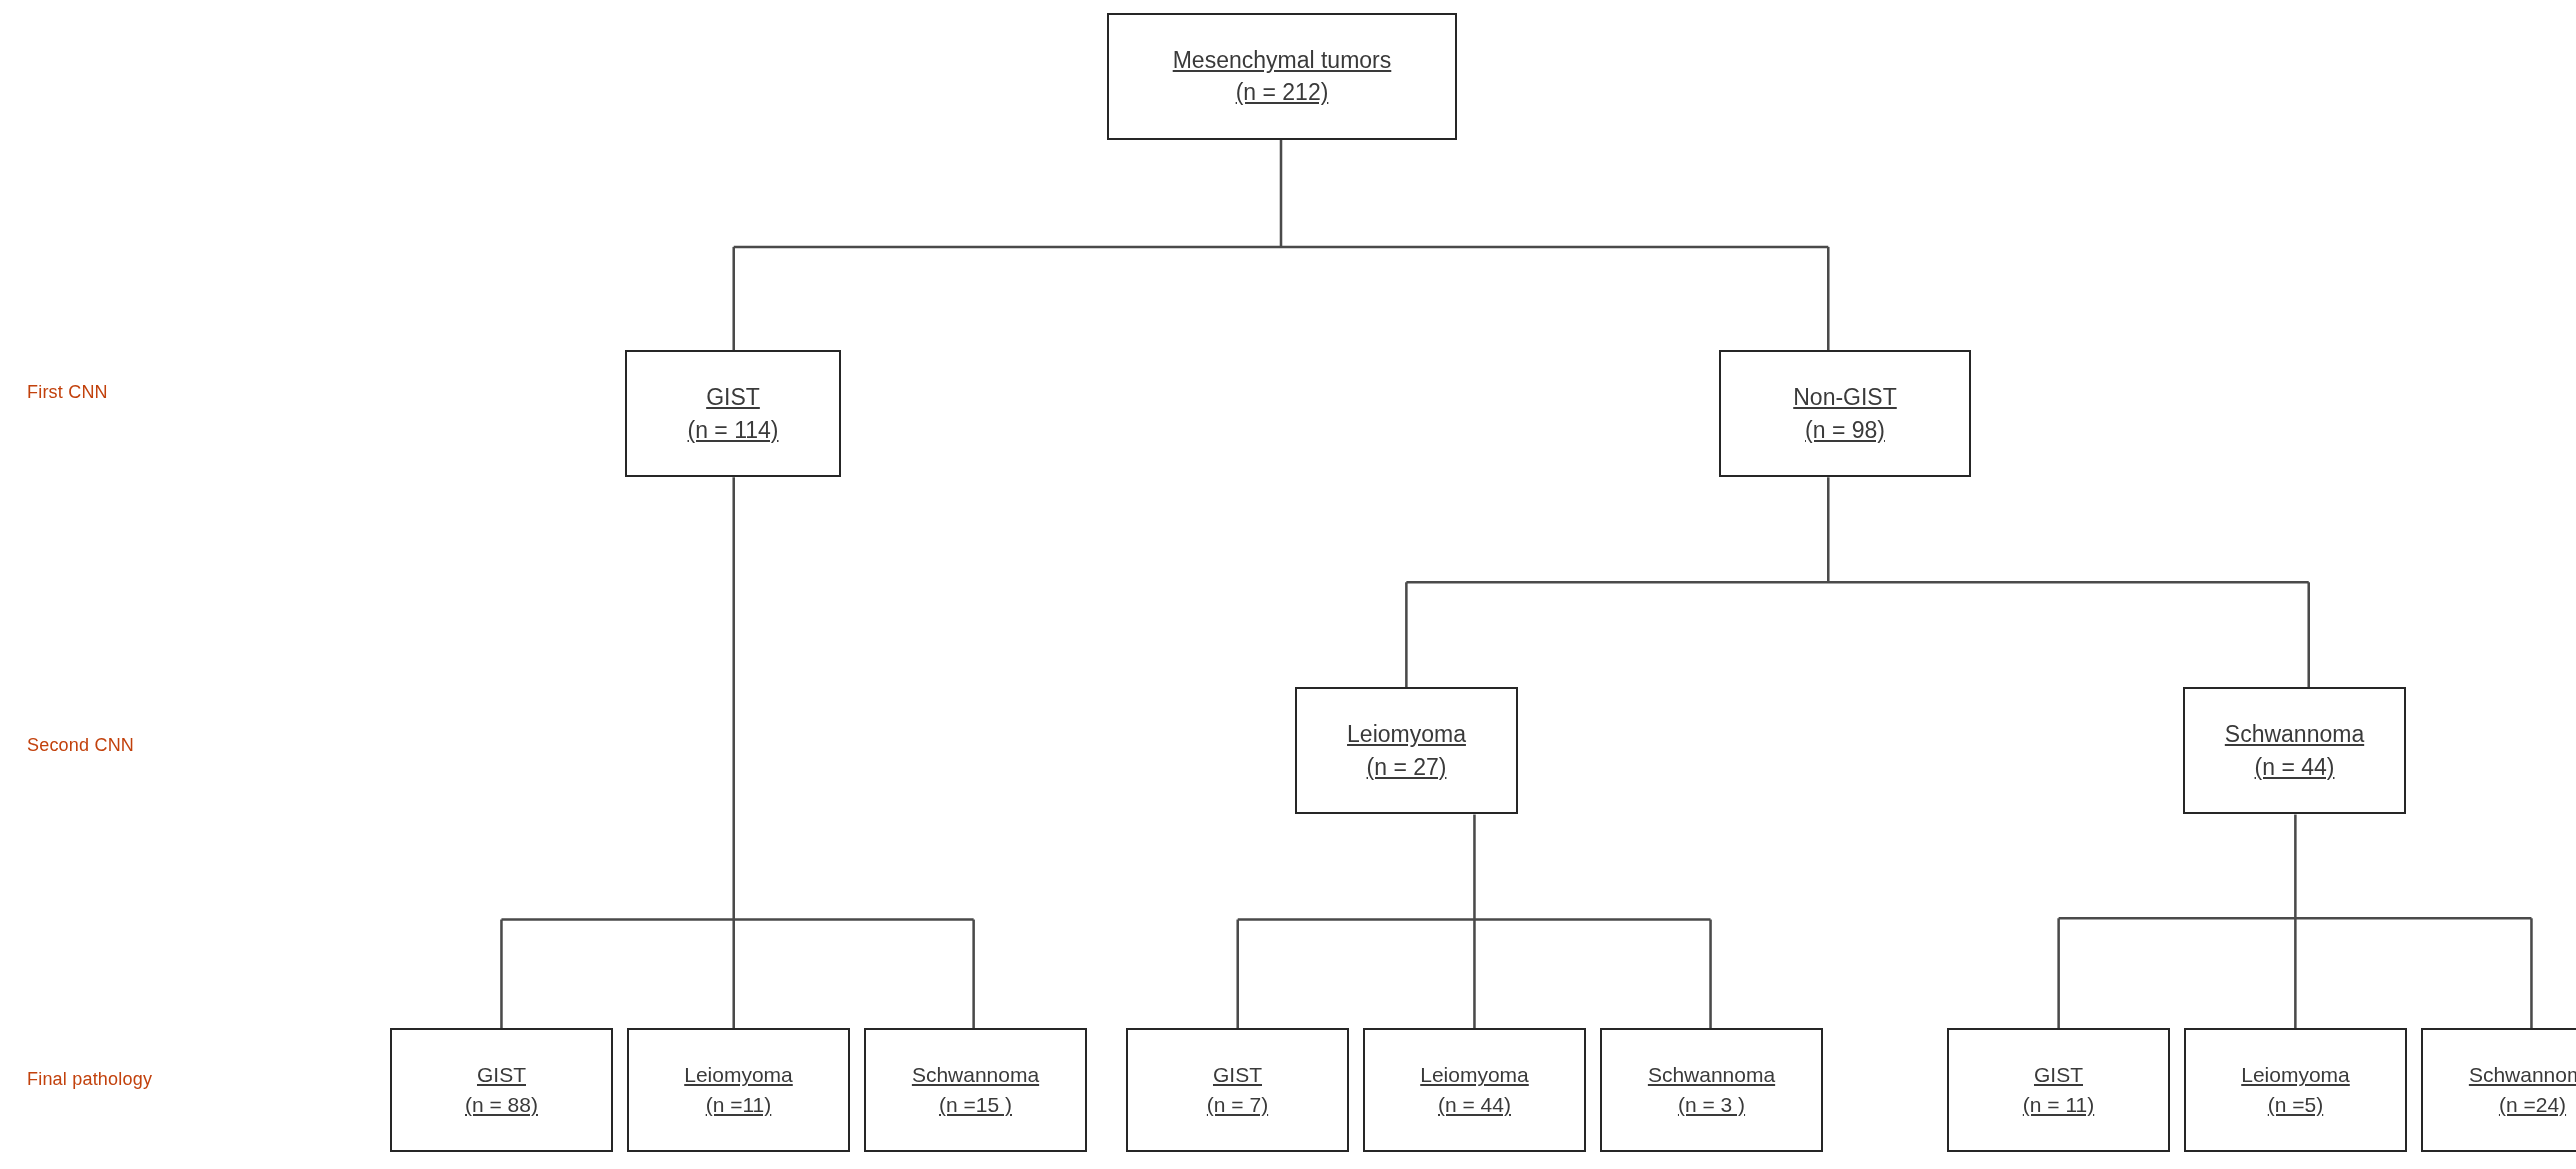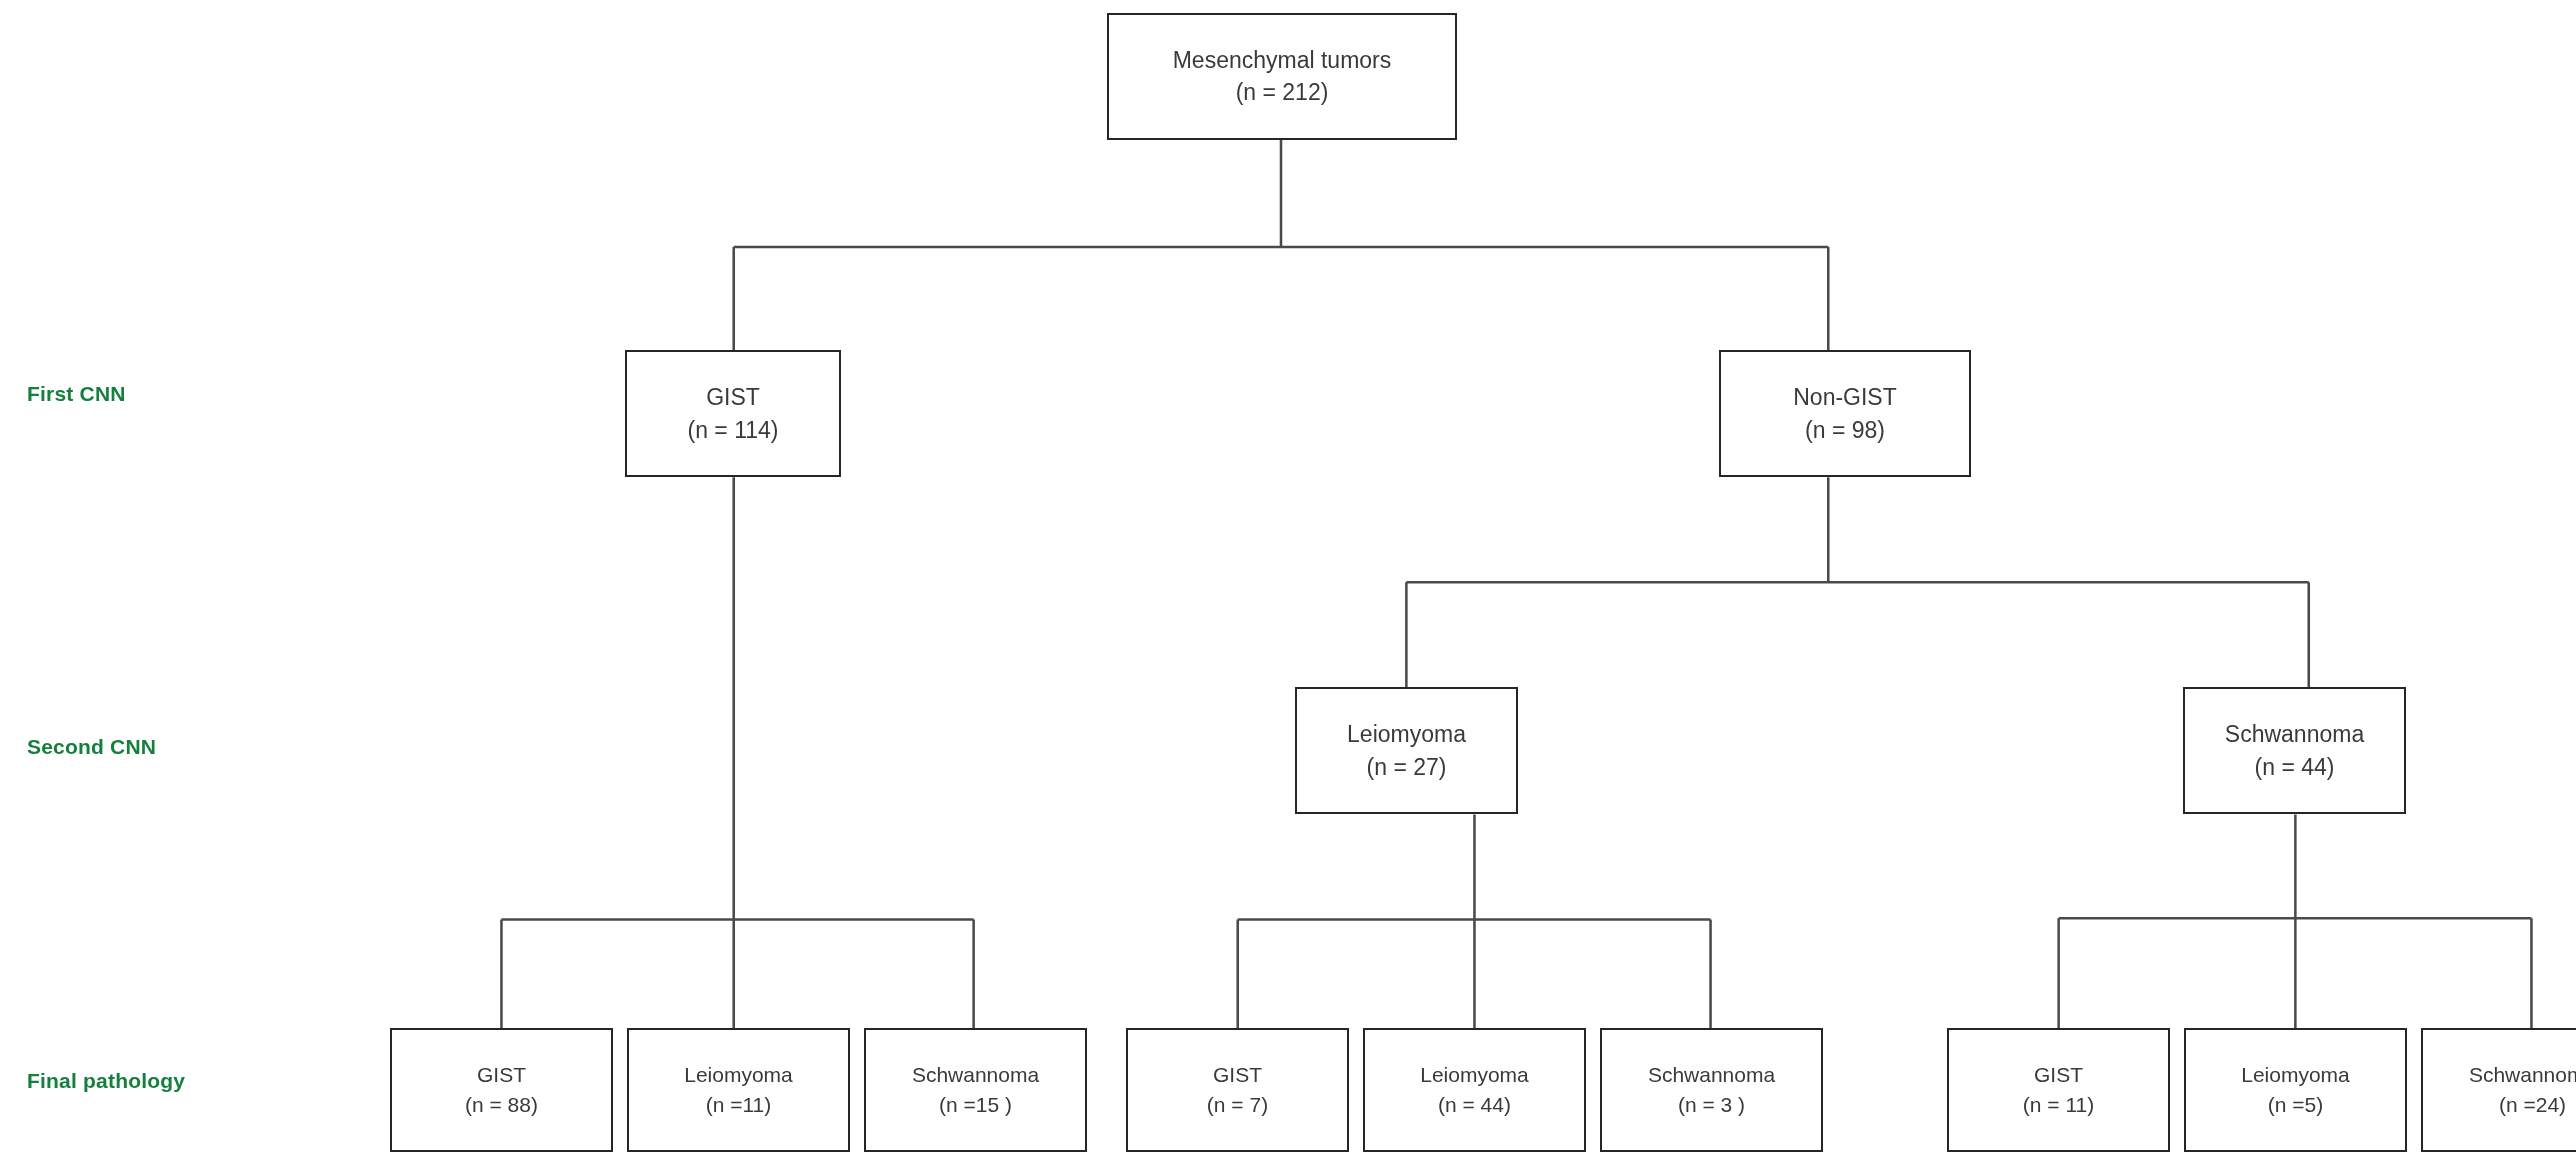--- a/index.html
+++ b/index.html
@@ -18,40 +18,41 @@
   #flow-root {
     position: absolute;
     left: 0;
     top: 0;
     width: 2576px;
     height: 1169px;
   }
   .row-label {
     position: absolute;
     font-family: "Liberation Sans", sans-serif;
-    font-weight: bold;
-    font-size: 21px;
-    color: #15803d;
+    font-weight: normal;
+    font-size: 18px;
+    color: #c2410c;
     letter-spacing: 0.2px;
     white-space: nowrap;
   }
   .node {
     position: absolute;
     background: #ffffff;
     border: 2.5px solid #262626;
     box-sizing: border-box;
     display: flex;
     flex-direction: column;
     align-items: center;
     justify-content: center;
     text-align: center;
     font-family: "Liberation Sans", sans-serif;
     font-size: 23px;
     color: #3a3a3a;
     line-height: 1.42;
+    text-decoration: underline;
   }
   .node .ttl {
     display: block;
     white-space: nowrap;
   }
   .node .cnt {
     display: block;
     white-space: nowrap;
   }
   .node.small-text {

